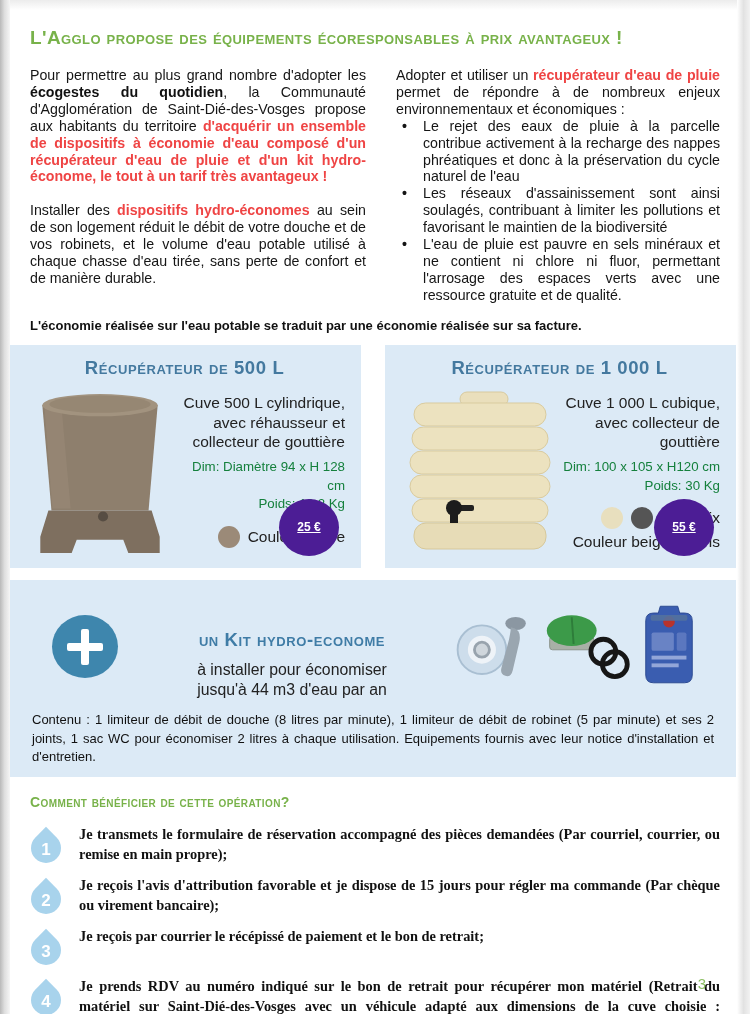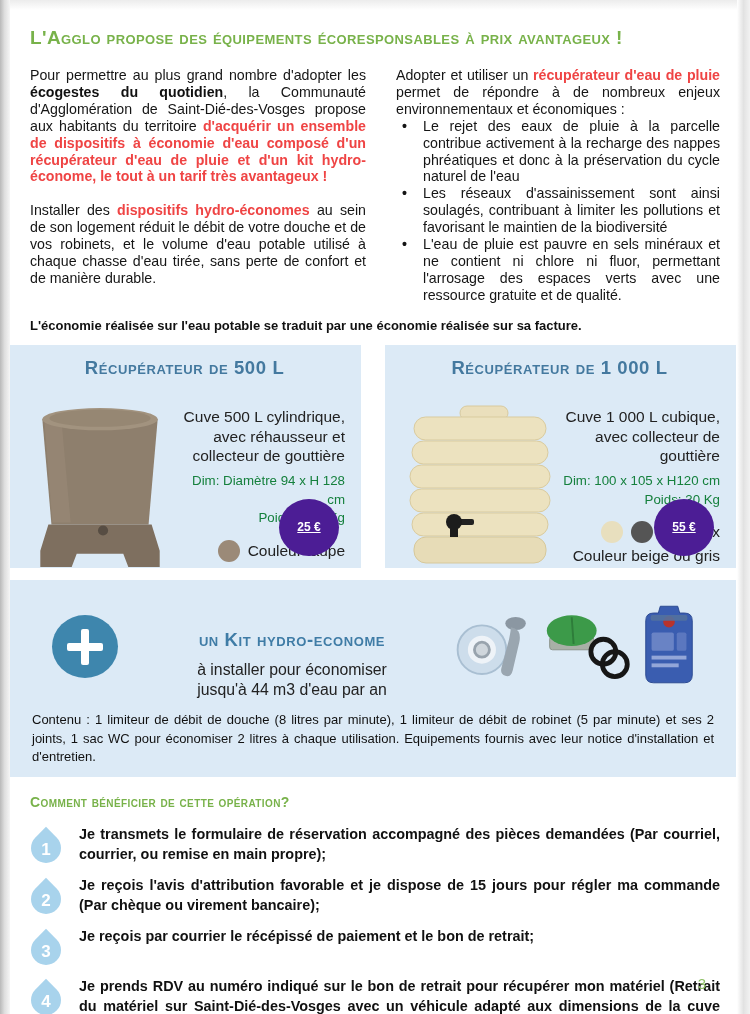--- a/index.html
+++ b/index.html
@@ -27,21 +27,21 @@
   .bold-accent { font-weight:bold; color:#ef4444; }
   .bullet-item { position:relative; padding-left:27px; }
   .bullet-item::before { content:"•"; position:absolute; left:6px; top:0; font-weight:bold; }
 
   .savings-note { margin:14px 30px 0 30px; font-size:13px; font-weight:bold; color:#111; }
 
   .cards-row { display:flex; gap:24px; margin:12px 14px 0 10px; }
   .product-card { flex:1; height:223px; background:#dceaf6; position:relative; padding:10px 16px 10px 14px; }
   .card-title { text-align:center; font-variant:small-caps; font-weight:bold; font-size:18.5px;
                 letter-spacing:.6px; color:#44799f; margin-top:2px; }
-  .card-body { display:flex; margin-top:24px; }
+  .card-body { display:flex; margin-top:10px; }
   .card-img { flex:none; }
   .card-info { flex:1; text-align:right; padding-top:4px; }
   .card-desc { font-size:15.5px; line-height:1.28; color:#222; }
   .card-dims { font-size:13.3px; line-height:1.4; color:#15803d; margin-top:6px; }
   .swatch-row { display:flex; justify-content:flex-end; align-items:center; gap:8px;
                 margin-top:12px; font-size:15.5px; color:#222; }
   .swatch-row2 { margin-top:4px; font-size:15.5px; color:#222; text-align:right; }
   .swatch { width:22px; height:22px; border-radius:50%; display:inline-block; flex:none; }
   .price-badge { position:absolute; right:22px; bottom:12px; width:60px; height:57px; border-radius:50%;
                  background:#4c1d95; color:#fff; font-weight:bold; font-size:12px;
@@ -63,21 +63,21 @@
   .howto-heading { margin:17px 30px 0 30px; font-size:14px; font-weight:bold;
                    font-variant:small-caps; letter-spacing:.4px; color:#78b24a; }
 
   .steps { margin:14px 30px 0 26px; }
   .step { display:flex; gap:13px; margin-bottom:11px; }
   .drop-wrap { width:40px; flex:none; position:relative; display:flex; justify-content:center; }
   .drop { width:30px; height:30px; margin-top:9px; background:#a8d3ec;
           border-radius:0 50% 50% 50%; transform:rotate(45deg); }
   .drop span { display:flex; width:100%; height:100%; align-items:center; justify-content:center;
                transform:rotate(-45deg); color:#fff; font-weight:bold; font-size:17px; padding-top:3px; }
-  .step-text { flex:1; font-size:14.4px; font-weight:bold; line-height:20px; text-align:justify; color:#111; }
+  .step-text { flex:1; font-size:14.4px; font-weight:bold; line-height:20px; text-align:justify; color:#111;font-family:Liberation Serif, serif; }
 
   .page-number { position:absolute; right:44px; bottom:22px; font-size:15px; color:#8cbf63; }
 </style>
 </head>
 <body>
 
 <div class="page">
   <div class="edge-top"></div>
   <div class="edge-right"></div>
   <div class="edge-left"></div>

